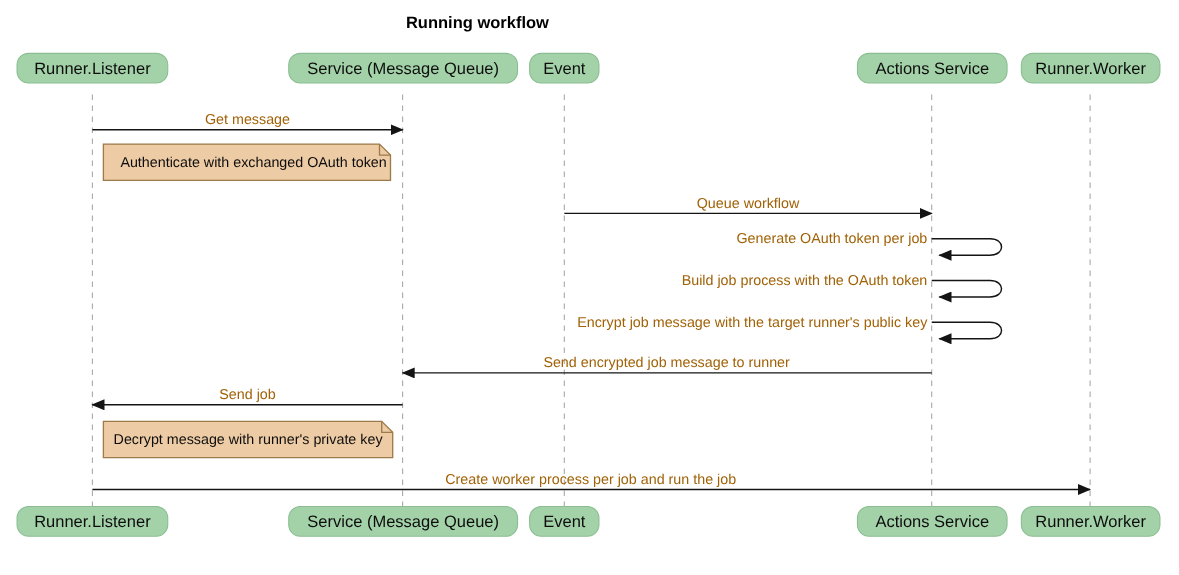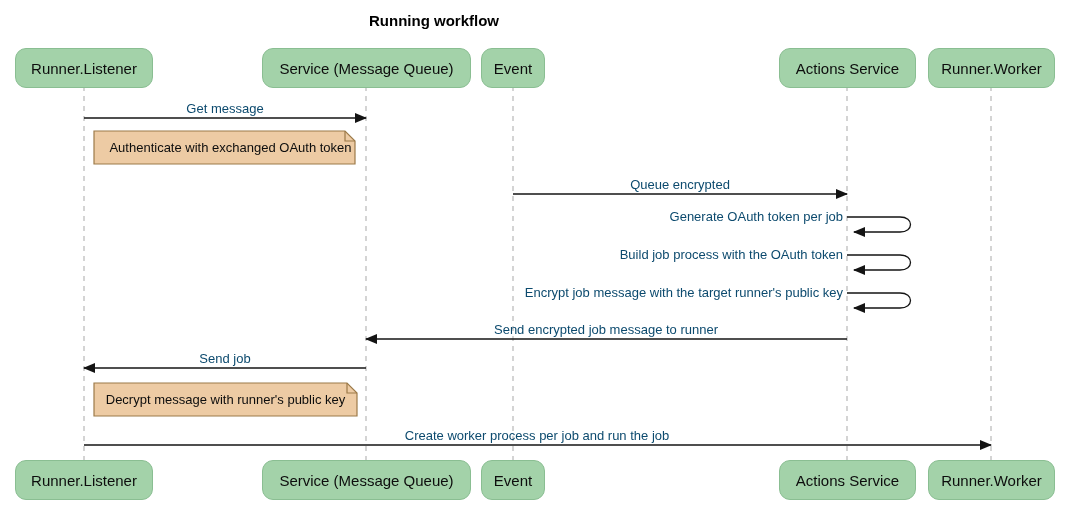--- a/index.html
+++ b/index.html
@@ -14,27 +14,27 @@
   .title{
     position:absolute;left:0;top:12px;width:868px;
     text-align:center;font-size:15px;font-weight:bold;color:#000;
   }
   svg.layer{position:absolute;left:0;top:0;}
   .lifeline{stroke:#a9a9a9;stroke-width:1;stroke-dasharray:5 5;fill:none;}
   .msgline{stroke:#141414;stroke-width:1.3;fill:none;}
   .note-shape{fill:#edcba4;stroke:#9c7a49;stroke-width:1.2;}
   .note-fold{fill:none;stroke:#9c7a49;stroke-width:1.2;}
   .actor{
-    position:absolute;height:40px;
+    position:absolute;height:28px;
     background:#a3d2a9;border:1px solid #8abE92;border-radius:11px;
     display:flex;align-items:center;justify-content:center;
     font-size:15px;color:#0d0d0d;box-sizing:border-box;white-space:nowrap;
   }
   .msg-label{
-    position:absolute;font-size:13px;line-height:14px;color:#0c4a6e;
+    position:absolute;font-size:13px;line-height:14px;color:#a16207;
     white-space:nowrap;transform:translateX(-50%);
   }
   .msg-label.right-align{transform:none;text-align:right;}
   .note-label{
     position:absolute;font-size:13px;color:#0d0d0d;
     display:flex;align-items:center;justify-content:center;
     white-space:nowrap;box-sizing:border-box;
   }
 </style>
 </head>
@@ -98,24 +98,24 @@
     <span>Event</span>
   </div>
   <div class="actor" style="left:779px; top:460px; width:137px;">
     <span>Actions Service</span>
   </div>
   <div class="actor" style="left:928px; top:460px; width:127px;">
     <span>Runner.Worker</span>
   </div>
 
   <div class="msg-label" style="left:225px; top:102px;">Get message</div>
-  <div class="msg-label" style="left:680px; top:178px;">Queue encrypted</div>
+  <div class="msg-label" style="left:680px; top:178px;">Queue workflow</div>
   <div class="msg-label right-align" style="right:229px; top:210px;">Generate OAuth token per job</div>
   <div class="msg-label right-align" style="right:229px; top:248px;">Build job process with the OAuth token</div>
   <div class="msg-label right-align" style="right:229px; top:286px;">Encrypt job message with the target runner's public key</div>
   <div class="msg-label" style="left:606px; top:323px;">Send encrypted job message to runner</div>
   <div class="msg-label" style="left:225px; top:352px;">Send job</div>
   <div class="msg-label" style="left:537px; top:429px;">Create worker process per job and run the job</div>
 
   <div class="note-label" style="left:94px; top:131px; width:261px; height:33px;padding-left:12px;">Authenticate with exchanged OAuth token</div>
-  <div class="note-label" style="left:94px; top:383px; width:263px; height:33px;">Decrypt message with runner's public key</div>
+  <div class="note-label" style="left:94px; top:383px; width:263px; height:33px;">Decrypt message with runner's private key</div>
 
 </div>
 
 </body></html>

